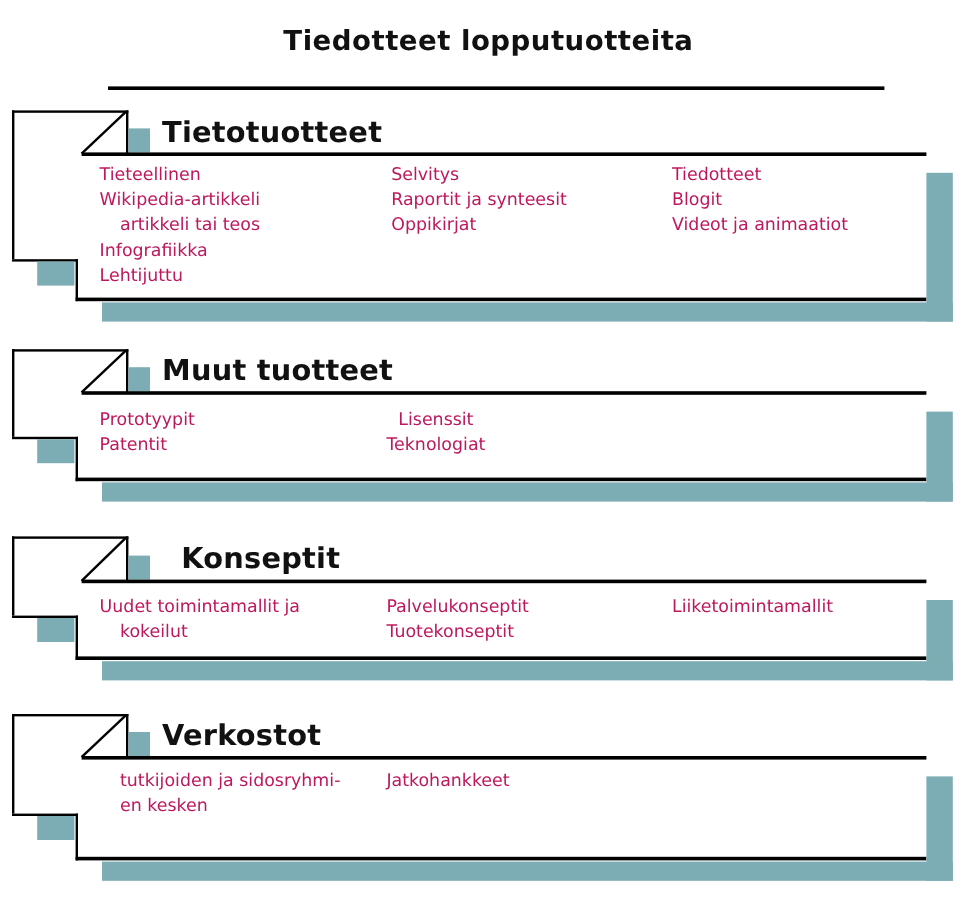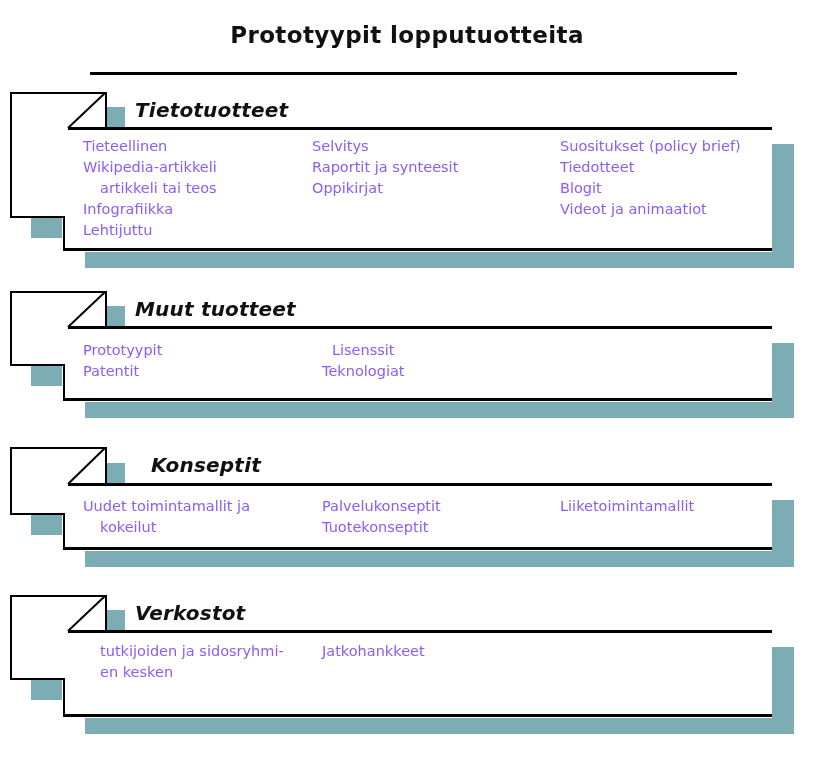--- a/index.html
+++ b/index.html
@@ -18,66 +18,64 @@
   }
   .title-underline{
     position:absolute;top:72px;left:90px;width:647px;height:3px;
     background:#000000;
   }
   .abs{position:absolute;}
   .blk{background:#000000;}
   .section-header{
     position:absolute;
     display:flex;align-items:center;
-    font-size:20px;font-weight:bold;color:#111111;
+    font-size:24px;font-weight:bold;color:#111111;
     letter-spacing:0.2px;
     white-space:nowrap;
-    font-style:italic;
   }
   .diag{
     position:absolute;height:2px;background:#000000;
     transform-origin:left center;
   }
   .col{
     position:absolute;
-    font-size:14.5px;line-height:21px;color:#8b5cf6;
+    font-size:14.5px;line-height:21px;color:#be185d;
     white-space:nowrap;
   }
   .item{display:block;}
   .item.indent{padding-left:17px;}
 </style>
 </head>
 <body>
 
 <div id="canvas">
-  <div class="page-title">Prototyypit lopputuotteita</div>
+  <div class="page-title">Tiedotteet lopputuotteita</div>
   <div class="title-underline"></div>
   <div id="sections">
       <div class="abs" style="left: 0px; top: 0px;">
         <div class="abs blk" style="left: 10px; top: 92px; width: 97px; height: 2px;"></div>
         <div class="abs blk" style="left: 10px; top: 92px; width: 2px; height: 124px;"></div>
         <div class="abs blk" style="left: 105px; top: 92px; width: 2px; height: 37px;"></div>
         <div class="diag" style="left: 68px; top: 127px; width: 50.9313px; transform: rotate(-43.4089deg);"></div>
         <div class="abs" style="left: 107px; top: 107px; width: 18px; height: 20px; background: rgb(125, 173, 180);"></div>
         <div class="abs blk" style="left: 68px; top: 127px; width: 704px; height: 3px;"></div>
         <div class="section-header" style="left: 135px; top: 92px; height: 35px;">Tietotuotteet</div>
         <div class="col" style="left: 83px; top: 136px;">
           <span class="item">Tieteellinen</span>
           <span class="item">Wikipedia-artikkeli</span>
           <span class="item indent">artikkeli tai teos</span>
           <span class="item">Infografiikka</span>
           <span class="item">Lehtijuttu</span>
         </div>
-        <div class="col" style="left: 312px; top: 136px;">
+        <div class="col" style="left: 326px; top: 136px;">
           <span class="item">Selvitys</span>
           <span class="item">Raportit ja synteesit</span>
           <span class="item">Oppikirjat</span>
         </div>
         <div class="col" style="left: 560px; top: 136px;">
-          <span class="item">Suositukset (policy brief)</span>
           <span class="item">Tiedotteet</span>
           <span class="item">Blogit</span>
           <span class="item">Videot ja animaatiot</span>
         </div>
         <div class="abs blk" style="left: 10px; top: 216px; width: 55px; height: 2px;"></div>
         <div class="abs" style="left: 31px; top: 218px; width: 31px; height: 20px; background: rgb(125, 173, 180);"></div>
         <div class="abs blk" style="left: 63px; top: 216px; width: 2px; height: 35px;"></div>
         <div class="abs blk" style="left: 63px; top: 248px; width: 709px; height: 3px;"></div>
         <div class="abs" style="left: 772px; top: 144px; width: 22px; height: 124px; background: rgb(125, 173, 180);"></div>
         <div class="abs" style="left: 85px; top: 252px; width: 709px; height: 16px; background: rgb(125, 173, 180);"></div>

